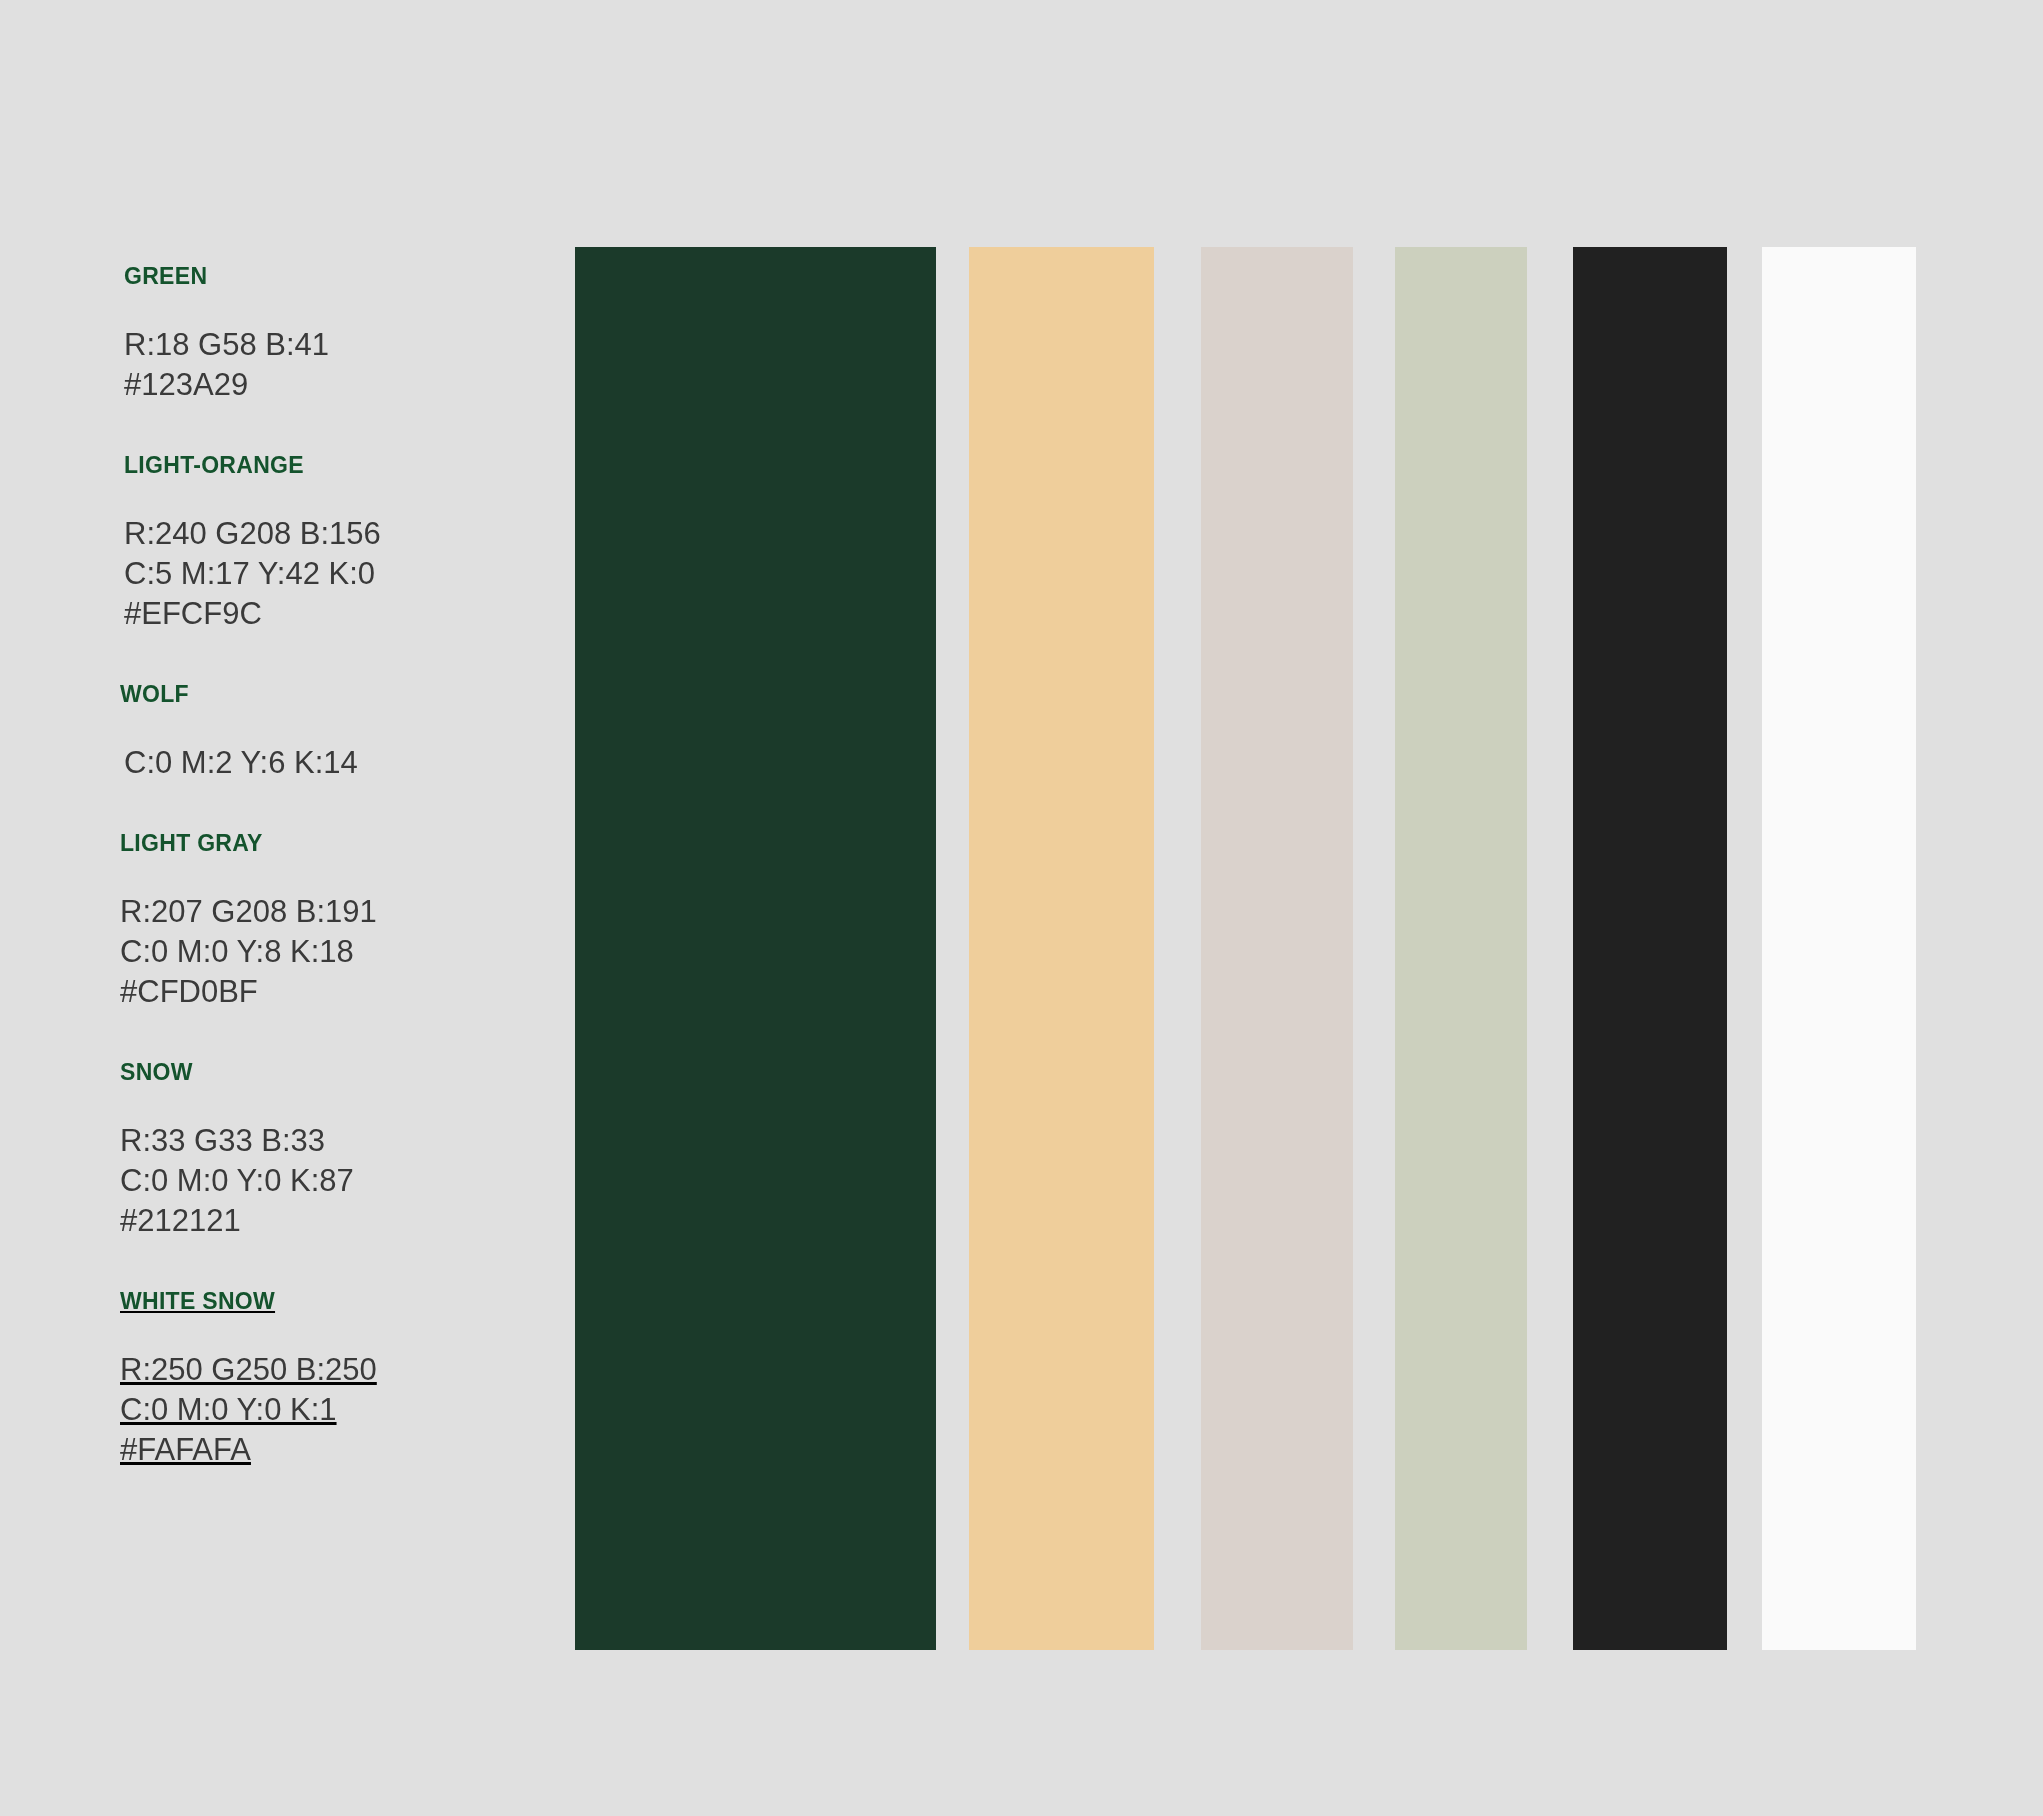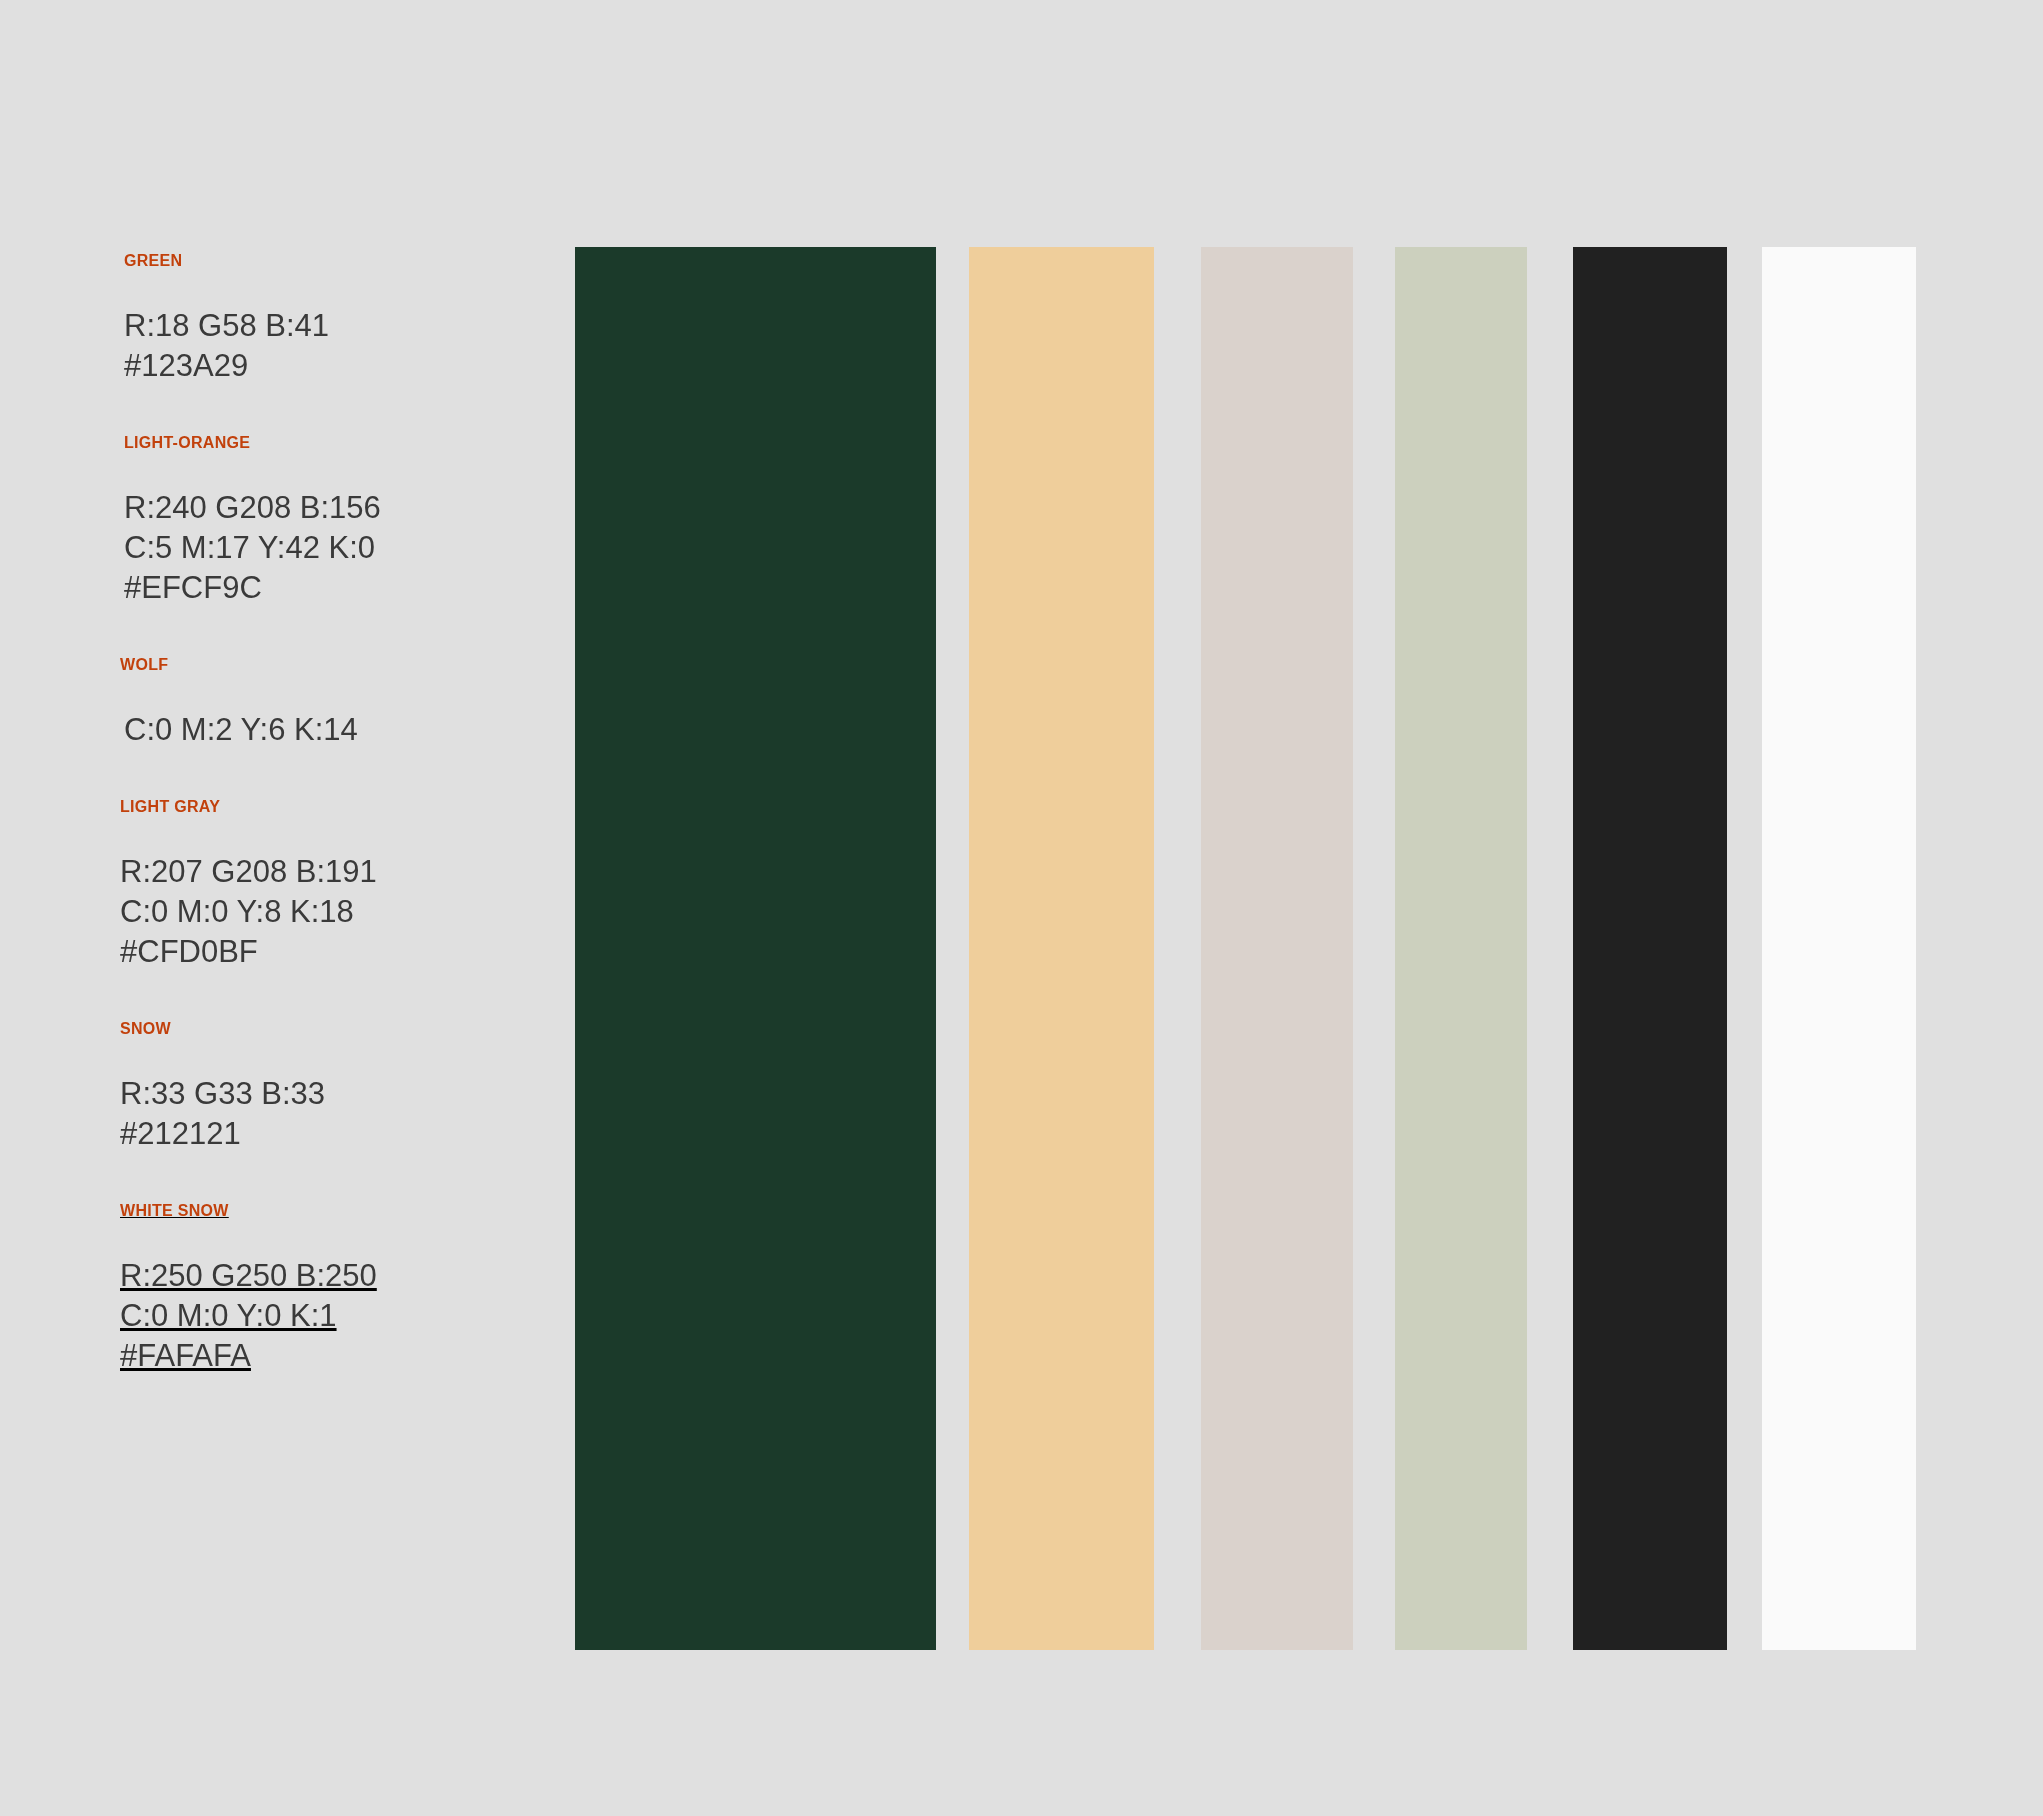--- a/index.html
+++ b/index.html
@@ -32,26 +32,26 @@
 
   .legend-entry {
     margin: 0 0 49px 0;
   }
   .legend-entry:last-child {
     margin-bottom: 0;
     text-decoration: underline;
   }
 
   .legend-name {
-    font-size: 16px;
+    font-size: 23px;
     font-weight: bold;
     letter-spacing: 0.3px;
-    color: #c2410c;
+    color: #14532d;
     line-height: 1;
-    margin: 4px 0 37px 0;
+    margin: 16px 0 37px 0;
     white-space: nowrap;
   }
 
   .legend-values {
     font-size: 31px;
     font-weight: normal;
     color: #3a3a3a;
     line-height: 40px;
     white-space: nowrap;
   }
@@ -114,20 +114,21 @@
         <div>R:207 G208 B:191</div>
         <div>C:0 M:0 Y:8 K:18</div>
         <div>#CFD0BF</div>
       </div>
     </div>
 
     <div class="legend-entry">
       <div class="legend-name indent-0">SNOW</div>
       <div class="legend-values indent-0">
         <div>R:33 G33 B:33</div>
+        <div>C:0 M:0 Y:0 K:87</div>
         <div>#212121</div>
       </div>
     </div>
 
     <div class="legend-entry">
       <div class="legend-name indent-0">WHITE SNOW</div>
       <div class="legend-values indent-0">
         <div>R:250 G250 B:250</div>
         <div>C:0 M:0 Y:0 K:1</div>
         <div>#FAFAFA</div>

